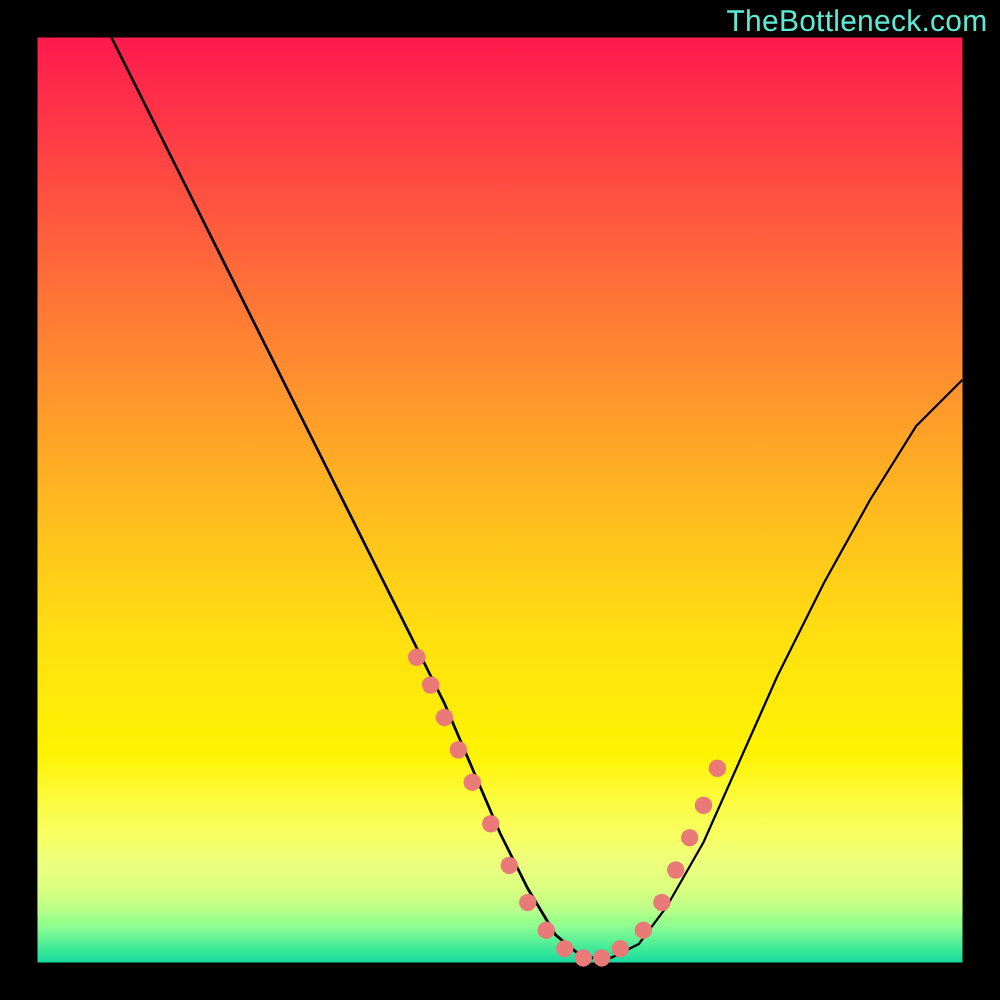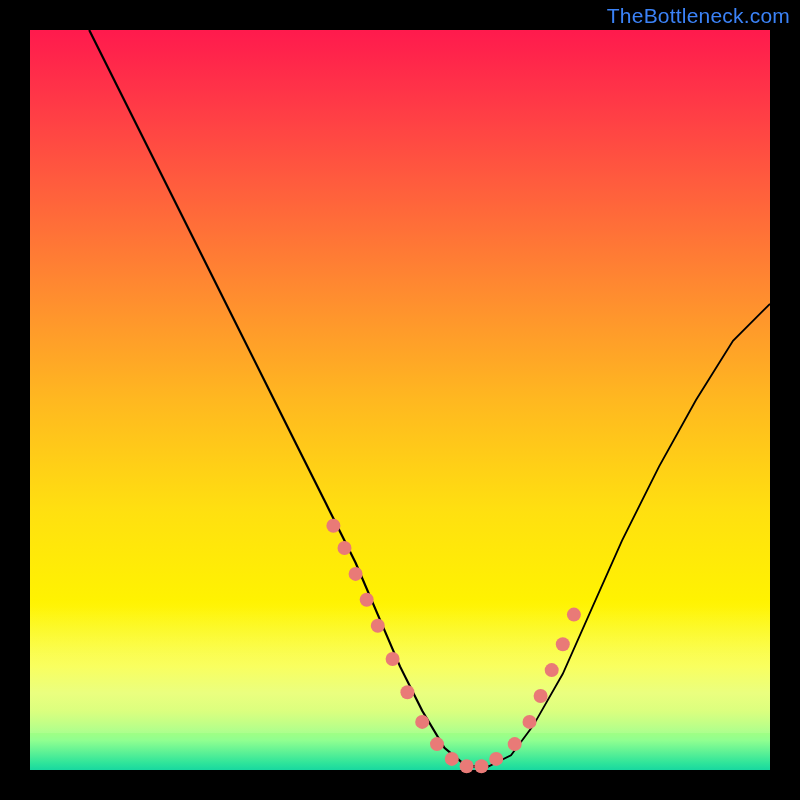--- a/index.html
+++ b/index.html
@@ -8,22 +8,22 @@
     height: 800px;
     background: #000;
     position: relative;
     font-family: Arial, Helvetica, sans-serif;
     overflow: hidden;
   }
   .attribution {
     position: absolute;
     top: 4px;
     right: 10px;
-    color: #3b82f6;
-    font-size: 21px;
+    color: #5eead4;
+    font-size: 24px;
     letter-spacing: 0.2px;
     z-index: 10;
   }
   .plot-frame {
     position: absolute;
     left: 30px;
     top: 30px;
     width: 740px;
     height: 740px;
     background: #000;

